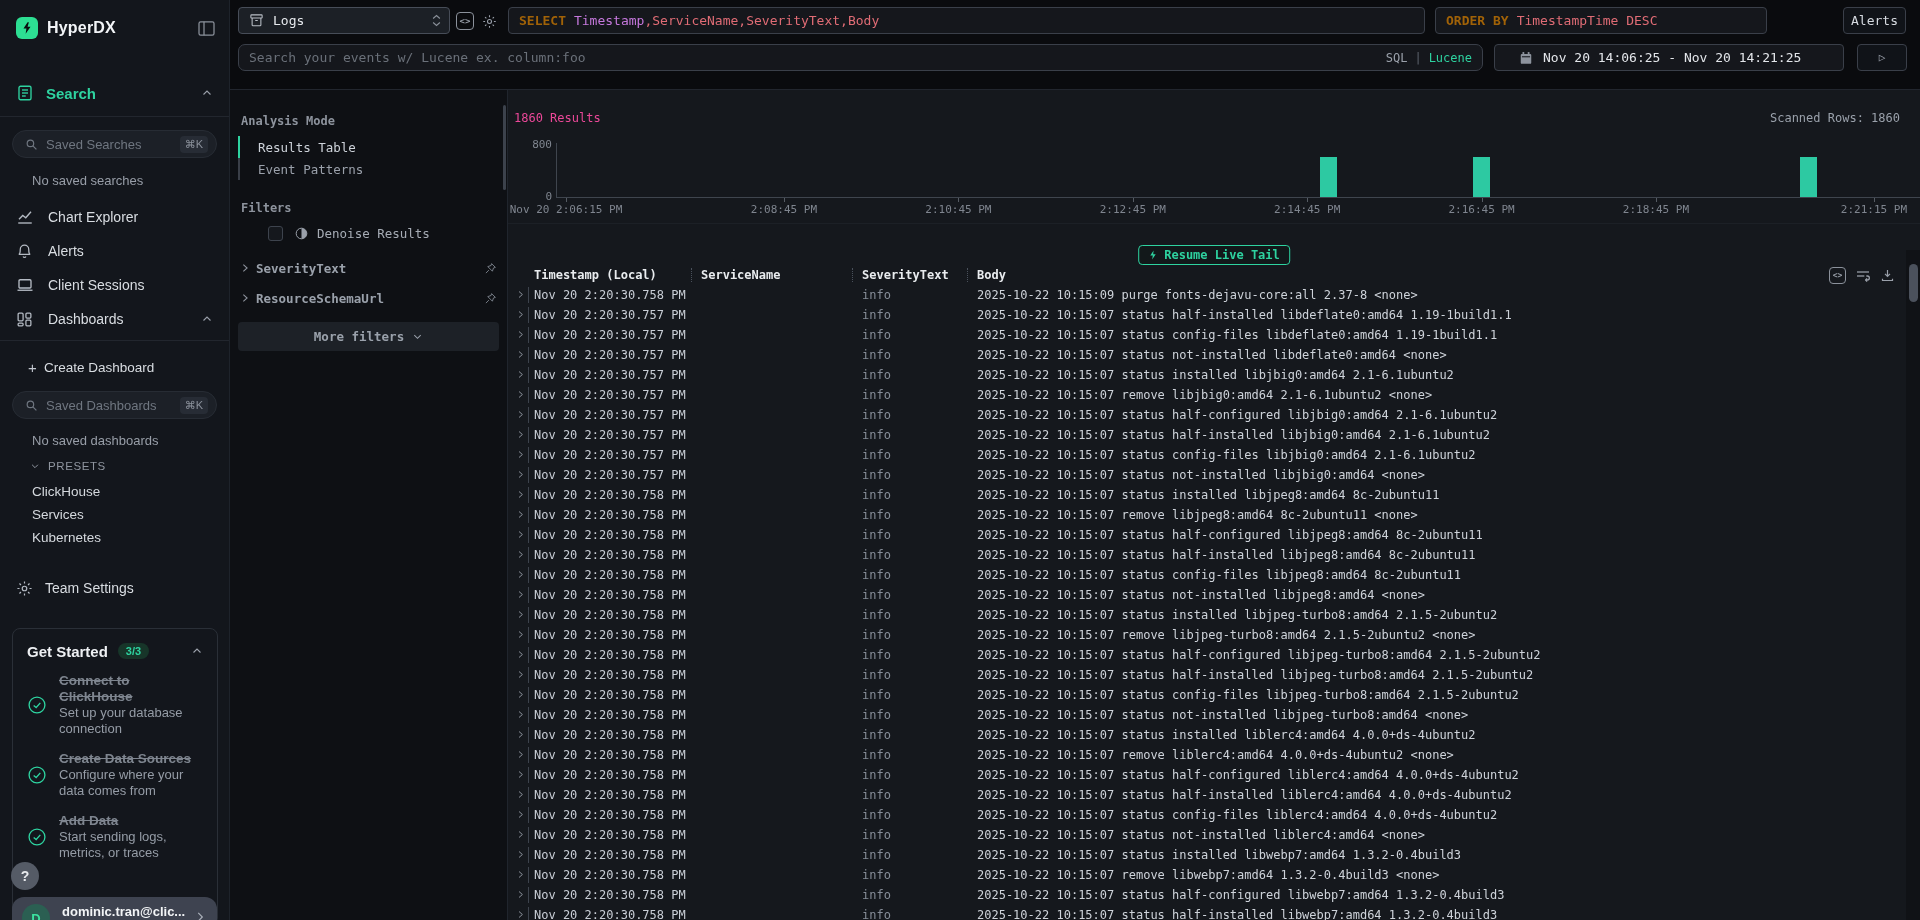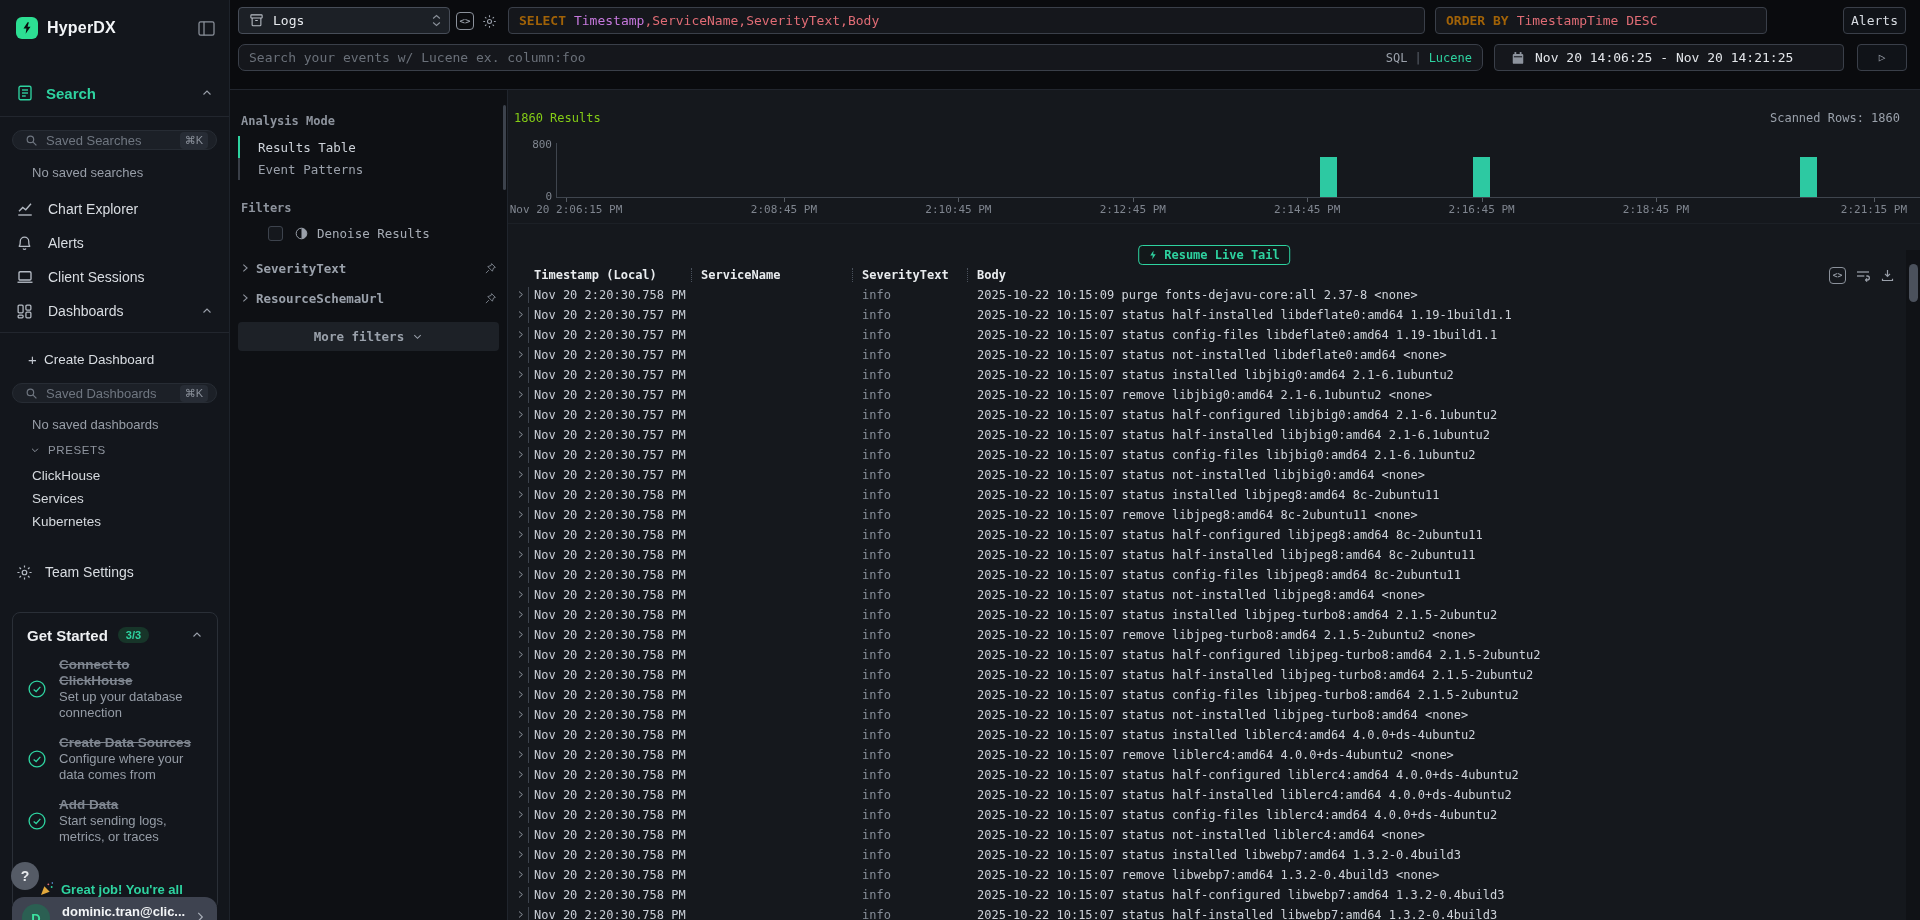--- a/index.html
+++ b/index.html
@@ -13,21 +13,21 @@
              background:#13161c; border-right:1px solid #1e232b; z-index:3; }
   .logo-row { display:flex; align-items:center; margin:16px 14px 0 16px; height:24px; }
   .logo-badge { width:22px; height:22px; border-radius:6px; background:#2ddf93;
                 display:flex; align-items:center; justify-content:center; }
   .logo-text { color:#f2f4f7; font-weight:bold; font-size:16px; margin-left:9px; letter-spacing:.2px; }
   .collapse-btn { margin-left:auto; color:#8b919b; display:flex; }
   .sec-head { display:flex; align-items:center; margin:42px 16px 0 16px; height:22px; }
   .sec-head .lbl { color:#2ed3a0; font-weight:bold; font-size:15px; margin-left:12px; }
   .sec-head .chev { margin-left:auto; color:#9aa0aa; display:flex; }
   .sb-divider { border-top:1px solid #22262e; margin-top:12px; }
-  .pill { display:flex; align-items:center; margin:13px 12px 0 12px; height:20px;
+  .pill { display:flex; align-items:center; margin:13px 12px 0 12px; height:28px;
           background:#1c2027; border:1px solid #272c34; border-radius:15px; padding:0 8px 0 12px; }
   .pill input { flex:1; min-width:0; background:transparent; border:none; outline:none;
                 color:#cfd4db; font-size:13px; font-family:"Liberation Sans",sans-serif; margin-left:8px; }
   .pill input::placeholder { color:#6f7680; }
   .kbd { color:#8b919b; font-size:11px; background:#272c35; border-radius:4px; padding:2px 5px; white-space:nowrap; }
   .muted-line { color:#989ea8; font-size:13px; margin:15px 0 0 32px; height:16px; }
   .nav-item { display:flex; align-items:center; height:22px; margin:12px 16px 0 16px; cursor:pointer; }
   .nav-item.first { margin-top:17px; }
   .nav-item .ico { width:20px; display:flex; color:#b4bac3; }
   .nav-item .txt { color:#d9dde2; font-size:14px; margin-left:12px; }
@@ -89,21 +89,21 @@
   .save-btn { left:1616px; top:7px; width:50px; height:27px; }
   .alerts-btn { left:1613px; top:7px; width:63px; height:27px; }
   .search-wrap { left:8px; top:44px; width:1245px; height:27px; padding:0 10px; cursor:text;border-radius:7px; }
   .search-wrap input { flex:1; background:transparent; border:none; outline:none; color:#cfd4db;
                        font-size:13px; font-family:"DejaVu Sans Mono","Liberation Mono",monospace; }
   .search-wrap input::placeholder { color:#6a7079; }
   .lang-toggle { display:flex; align-items:center; gap:7px; font-size:12px; margin-left:8px; }
   .lang-sql { color:#9aa0aa; cursor:pointer; }
   .lang-sep { color:#5c626c; }
   .lang-lucene { color:#2ed3a0; cursor:pointer; }
-  .date-box { left:1264px; top:44px; width:350px; height:27px; padding:0 16px; cursor:pointer; }
+  .date-box { left:1264px; top:44px; width:350px; height:27px; padding:0 24px; cursor:pointer; }
   .date-box .txt { color:#e3e6ea; margin-left:10px; font-size:13px; }
   .play-btn { left:1627px; top:44px; width:50px; height:27px; color:#9aa0aa; font-size:11px; }
 
   .content { position:absolute; top:90px; left:0; right:0; bottom:0; display:flex; }
 
   
   .fpanel { flex:none; width:278px; background:#0e1014; border-right:1px solid #20252d; position:relative; }
   .fp-label { position:absolute; left:11px; color:#8d939d; font-weight:bold; font-size:12px; }
   .fp-mode-item { position:absolute; left:8px; right:10px; height:22px; display:flex; align-items:center;
                   border-left:2px solid #3a3f48; padding-left:18px; color:#9aa0aa; font-size:12.5px; cursor:pointer; }
@@ -116,21 +116,21 @@
   .fp-group .chev { color:#8d939d; display:flex; }
   .fp-group .txt { margin-left:6px; color:#9aa1ab; font-weight:bold; font-size:12.5px; }
   .fp-group .pin { margin-left:auto; color:#7e858f; display:flex; }
   .fp-more { position:absolute; left:8px; right:8px; top:232px; height:29px; background:#1d2127;
              border-radius:4px; display:flex; align-items:center; justify-content:center; gap:8px;
              color:#9aa1ab; font-weight:bold; font-size:12.5px; cursor:pointer; }
   .fp-scrollthumb { position:absolute; right:1px; top:15px; width:3px; height:85px; background:#3c424c; border-radius:2px; }
 
   
   .results { flex:1; background:#15181d; position:relative; overflow:hidden; }
-  .res-count { position:absolute; left:6px; top:21px; color:#84cc16; font-size:12px; }
+  .res-count { position:absolute; left:6px; top:21px; color:#ec4899; font-size:12px; }
   .res-scanned { position:absolute; right:20px; top:21px; color:#9aa1ab; font-size:12px; }
   .chart-layer { position:absolute; inset:0; }
   .axis-v { position:absolute; left:48px; top:53px; width:1px; height:55px; background:#3f454e; }
   .axis-h { position:absolute; left:48px; right:0; top:107px; height:1px; background:#3f454e; }
   .ylab { position:absolute; left:0; width:44px; text-align:right; color:#7f858f; font-size:11px; }
   .xtick { position:absolute; top:108px; width:1px; height:4px; background:#555b63; }
   .xlab { position:absolute; top:113px; width:150px; text-align:center; color:#7f858f; font-size:11px; }
   .bar { position:absolute; width:17px; background:#2dc9a2; }
   .chart-divider { position:absolute; left:0; right:0; top:133px; height:1px; background:#1c2026; }
   .resume-btn { position:absolute; left:50%; transform:translateX(-50%); top:155px; height:20px;

